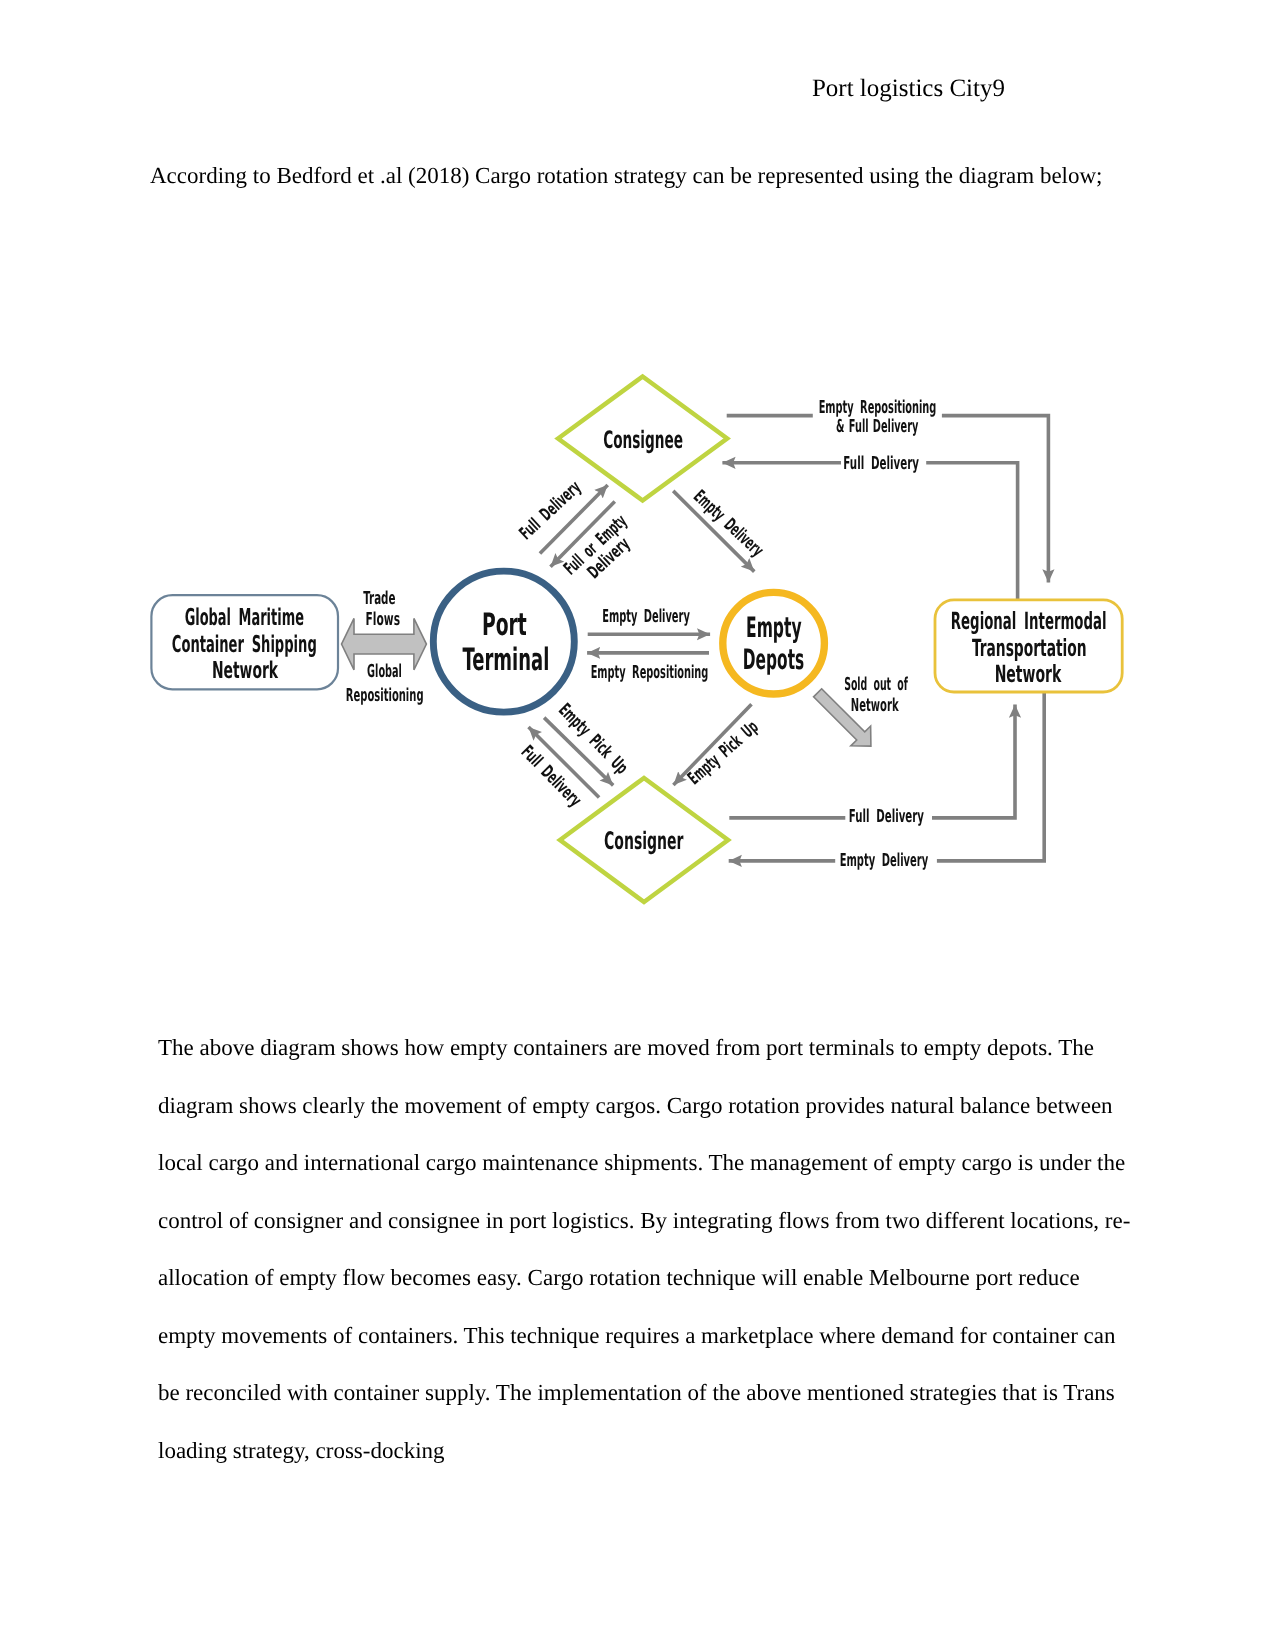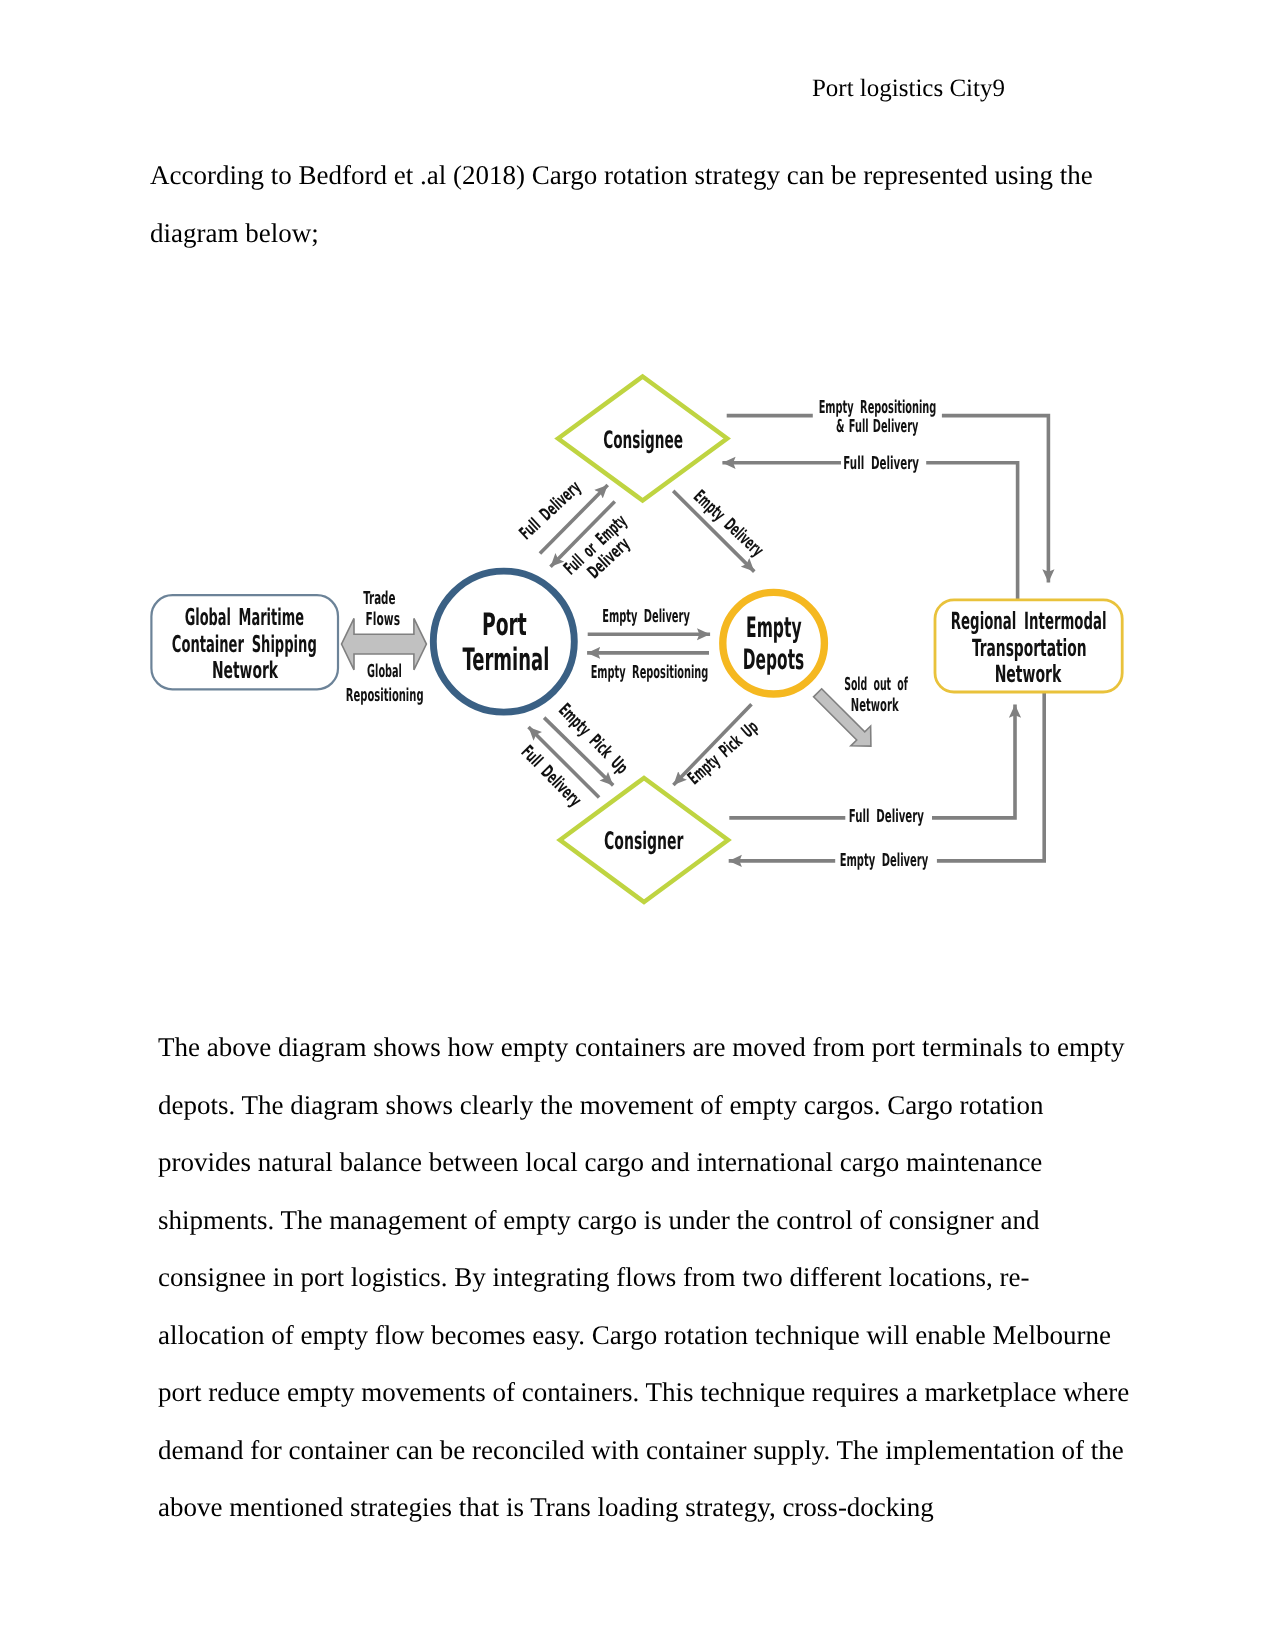--- a/index.html
+++ b/index.html
@@ -1,20 +1,20 @@
 <!DOCTYPE html>
 <html><head>
 <meta charset="utf-8">
 <style>
   html,body{margin:0;padding:0;background:#ffffff;}
   body{width:1275px;height:1650px;position:relative;overflow:hidden;-webkit-font-smoothing:antialiased;text-rendering:geometricPrecision;
        font-family:"Liberation Serif",serif;color:#000;}
   .page{position:absolute;left:0;top:0;width:1155px;height:1650px;}
   #hdr{position:absolute;right:150px;top:76px;font-size:25px;line-height:1.0;white-space:nowrap;}
-  .para{position:absolute;left:150px;width:978px;font-size:27px;line-height:57.5px;text-align:left;}
+  .para{position:absolute;left:150px;width:978px;font-size:23px;line-height:57.5px;text-align:left;}
   #p1{top:147px;}
   #p2{top:1019px;margin-left:8px;}
   #figure{position:absolute;left:0;top:0;}
   #figure text{paint-order:stroke fill;}
   .page{will-change:transform;transform:translateZ(0);}
 </style>
 </head>
 <body>
 
 <div class="page">

